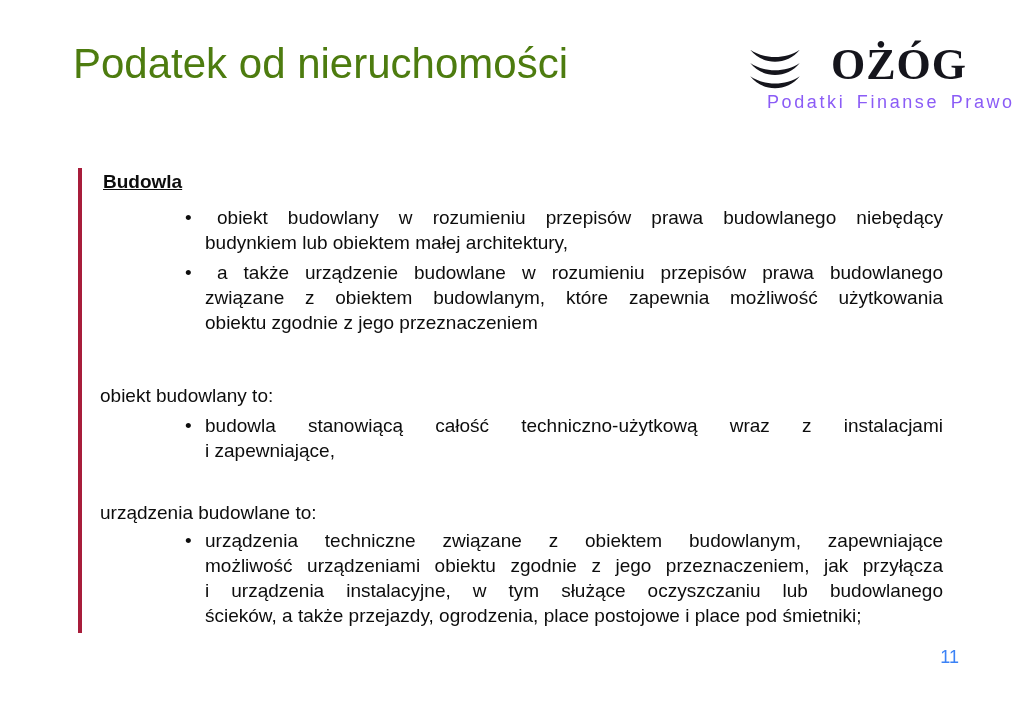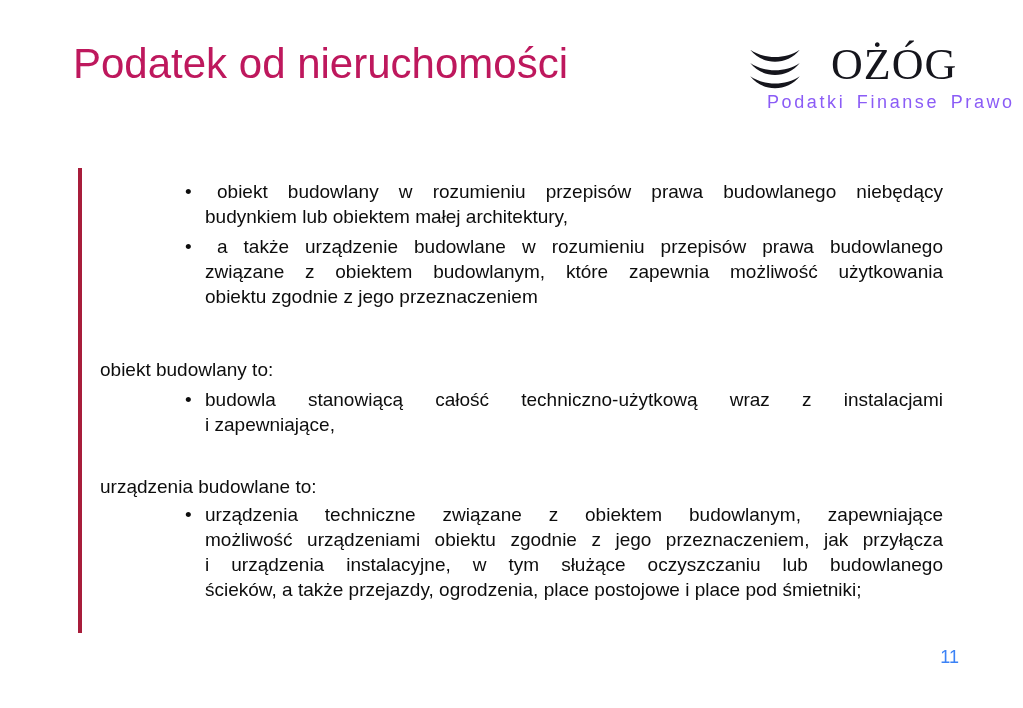--- a/index.html
+++ b/index.html
@@ -12,33 +12,34 @@
     background: #ffffff;
     overflow: hidden;
     font-family: "Liberation Sans", sans-serif;
     color: var(--ink);
   }
   .slide-title {
     position: absolute;
     left: 73px; top: 39px;
     font-size: 42px;
     line-height: 1.2;
-    color: #be185d;
+    color: #4d7c0f;
     white-space: nowrap;
   }
   
   .logo { position: absolute; left: 745px; top: 45px; width: 212px; height: 66px; }
   .logo-icon { position: absolute; left: 0; top: 3px; }
   .logo-word {
     position: absolute; left: 86px; top: -2px;
     font-family: "Liberation Serif", serif;
     font-size: 44px; line-height: 1;
     letter-spacing: 1px;
     color: #15151c;
     white-space: nowrap;
+    font-weight: bold;
   }
   .logo-tagline {
     position: absolute; left: 22px; top: 47px;
     font-size: 18px;
     letter-spacing: 2.6px;
     word-spacing: 4px;
     color: #8b5cf6;
     white-space: nowrap;
   }
   
@@ -108,20 +109,21 @@
     </svg>
     <div class="logo-word">OŻÓG</div>
     <div class="logo-tagline">Podatki Finanse Prawo</div>
   </div>
 
   <div class="accent-bar"></div>
 
   <div class="content">
 
     <div>
+      <div class="heading strong mt1">Budowla</div>
 
       <div class="bullet indent mt11">
         <span class="marker">•</span>
         <div class="btext">
           <div class="jline first">obiekt budowlany w rozumieniu przepisów prawa budowlanego niebędący</div>
           <div class="jline last">budynkiem lub obiektem małej architektury,</div>
         </div>
       </div>
 
       <div class="bullet indent mt5">

